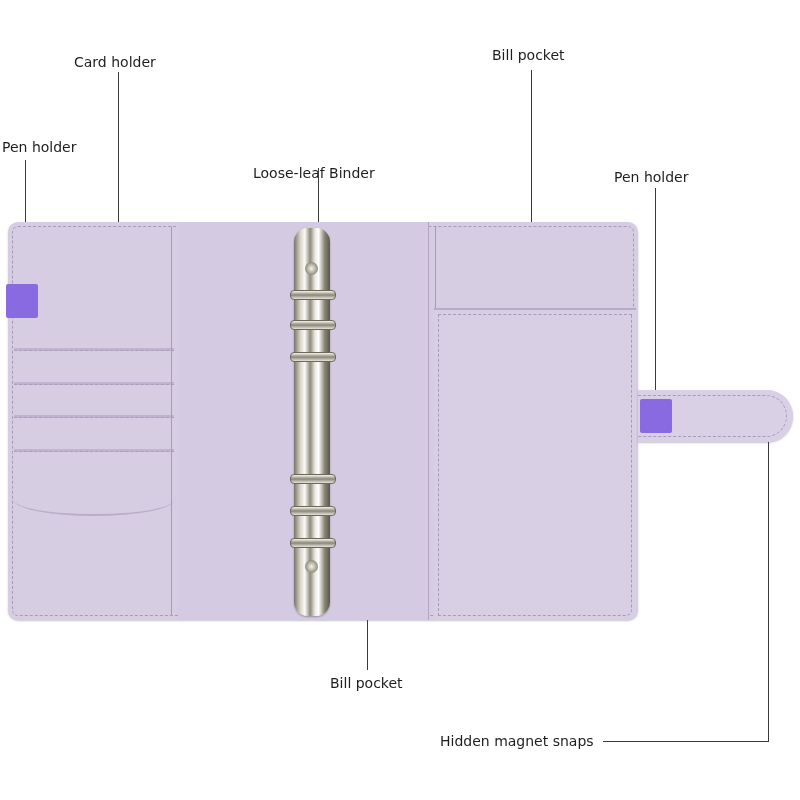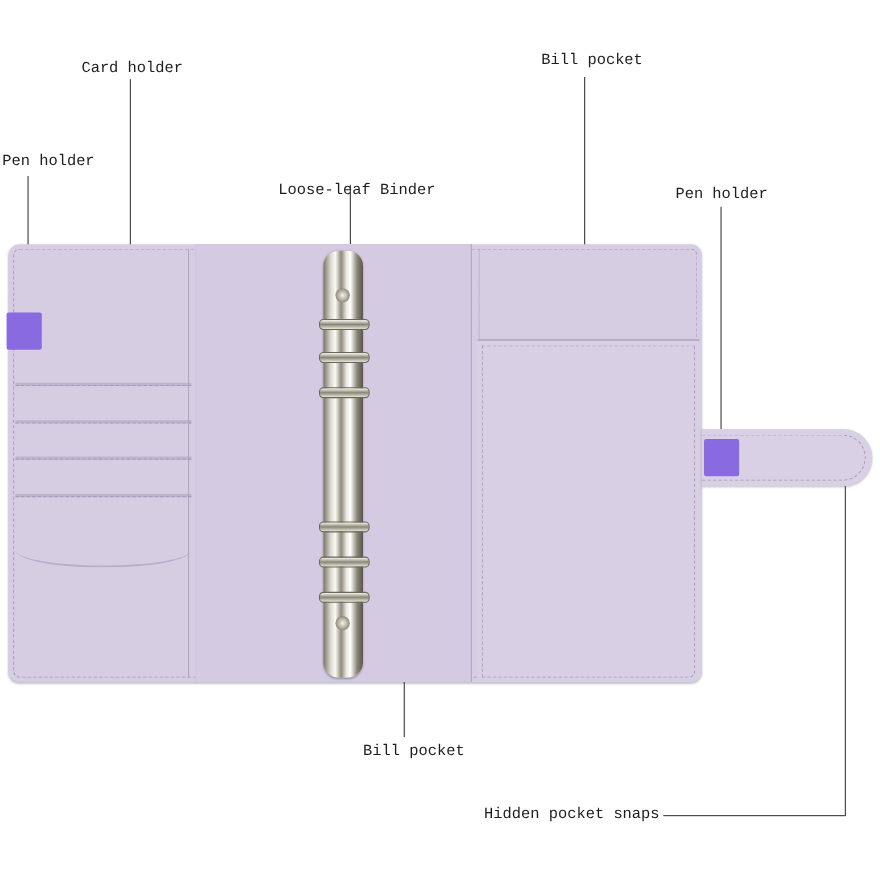--- a/index.html
+++ b/index.html
@@ -1,17 +1,17 @@
 <!DOCTYPE html>
 <html><head>
   <meta charset="utf-8">
   <style>
     html, body { margin: 0; padding: 0; }
     body { width: 800px; height: 800px; background: #ffffff; position: relative; overflow: hidden; font-family: "DejaVu Sans", "Liberation Sans", sans-serif; }
-    .label { position: absolute; font-size: 14px; color: #1e1e1e; white-space: nowrap; line-height: 16px; font-family: Liberation Mono, monospace; }
+    .label { position: absolute; font-size: 14px; color: #1e1e1e; white-space: nowrap; line-height: 16px; }
     .leader { position: absolute; background: #3a3a3a; }
     .v { width: 1px; }
     .h { height: 1px; }
     .binder { position: absolute; left: 8px; top: 222px; width: 630px; height: 398px; background: #d6cde3; border-radius: 10px; box-shadow: 0 1px 2px rgba(90,80,110,0.35); }
     .stitch { position: absolute; border: 1px dashed #a79cb7; border-radius: 6px; }
     .panel { position: absolute; top: 0; height: 398px; }
     .panel-left { left: 0; width: 170px; }
     .panel-mid { left: 170px; width: 250px; background: #d4cae2; }
     .panel-right { left: 420px; width: 210px; }
     .seam { position: absolute; top: 0; bottom: 0; width: 1px; background: #b2a6c3; }
@@ -40,21 +40,21 @@
 <div class="label" style="left:492px; top:47px;">Bill pocket</div>
 <div class="leader v" style="left:531px; top:70px; height:238px;"></div>
 
 <div class="label" style="left:614px; top:169px;">Pen holder</div>
 <div class="leader v" style="left:655px; top:188px; height:222px;"></div>
 
 <div class="label" style="left:330px; top:675px;">Bill pocket</div>
 <div class="leader h" style="left:367px; top:423px; width:62px;"></div>
 <div class="leader v" style="left:367px; top:423px; width:1px; height:247px;"></div>
 
-<div class="label" style="left:440px; top:733px;">Hidden pocket snaps</div>
+<div class="label" style="left:440px; top:733px;">Hidden magnet snaps</div>
 <div class="leader h" style="left:603px; top:741px; width:165px;"></div>
 <div class="leader v" style="left:768px; top:418px; width:1px; height:324px;"></div>
 
 <div class="binder">
   <div class="stitch" style="left:4px; top:4px; right:4px; bottom:4px;"></div>
 
   <div class="panel panel-left">
     <div class="pen-loop" style="left:-2px; top:62px; width:32px; height:34px;"></div>
     <div class="slot" style="top:126px;"></div>
     <div class="slot" style="top:160px;"></div>

